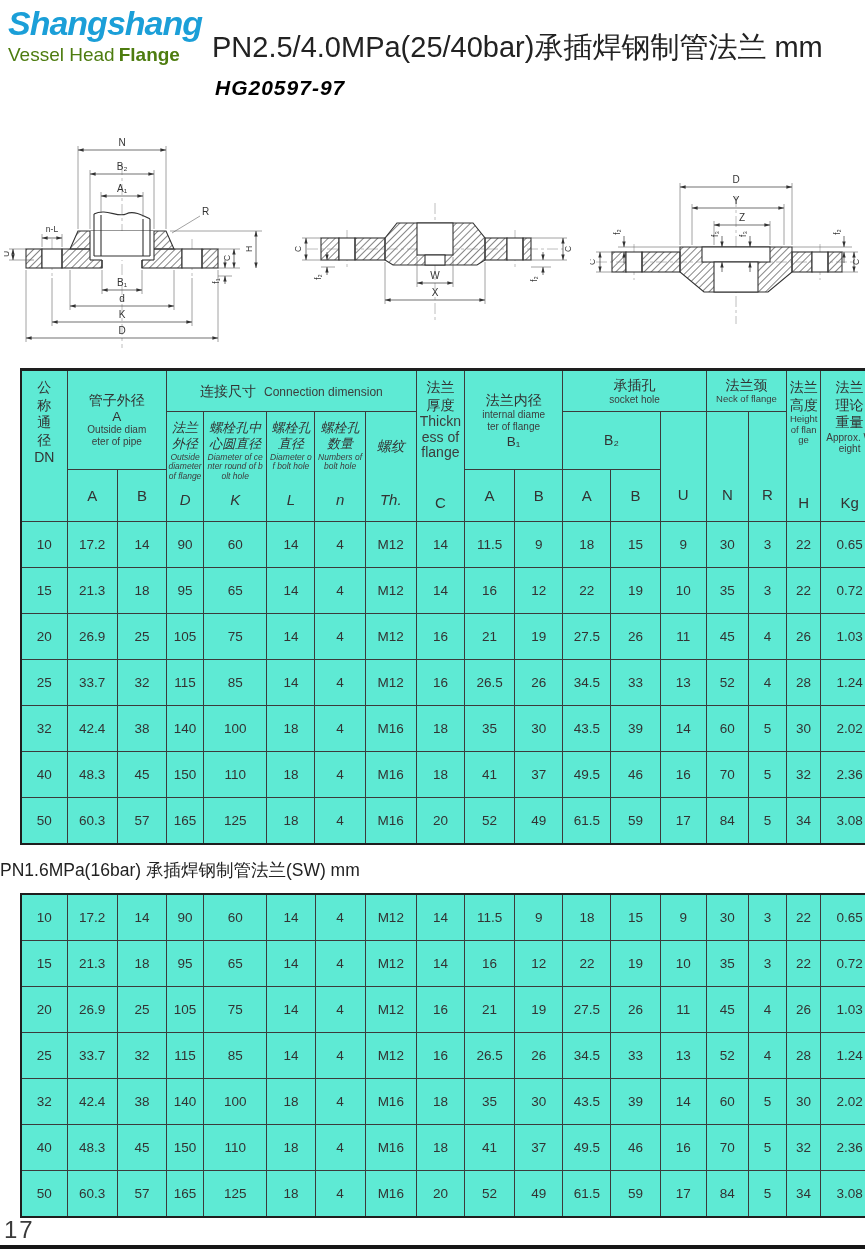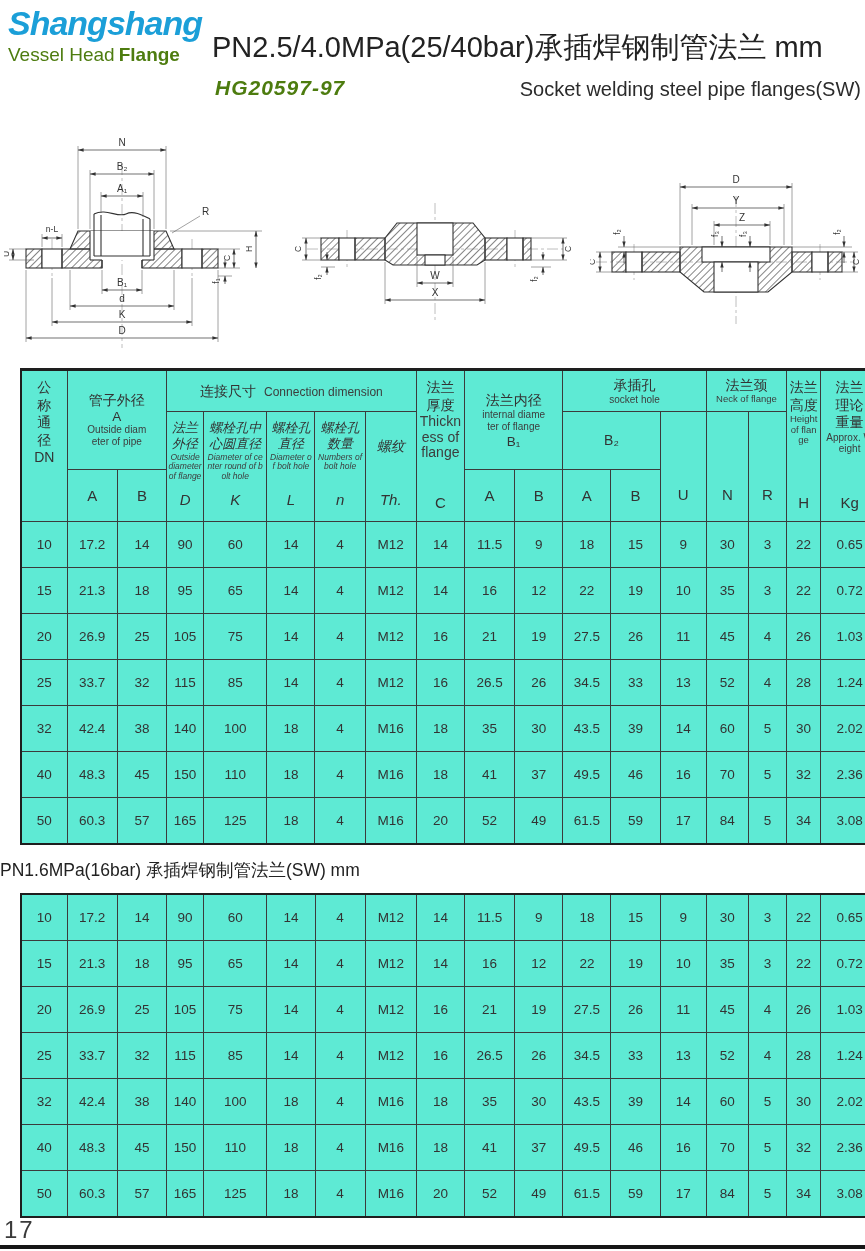--- a/index.html
+++ b/index.html
@@ -64,22 +64,21 @@
 <div class="page">
 
   <div class="logo">
     <div class="logo-name" style="color: rgb(27, 159, 216);">Shangshang</div>
     <div class="logo-sub" style="color: #4d7c0f;">
       <span>Vessel Head</span><span class="bold">Flange</span>
     </div>
   </div>
 
   <h1 class="title">PN2.5/4.0MPa(25/40bar)承插焊钢制管法兰 mm</h1>
-  <div class="standard" style="color: #4d7c0f;">HG20597-97</div>
-  <div class="subtitle">Socket welding steel pipe flanges(SW)</div>
+  <div class="standard" style="color: #000000;">HG20597-97</div>
 
   <div class="drawings">
 
     <svg class="dwg" style="left:4px;top:4px;" width="288" height="226" viewBox="0 0 288 226">
       <defs>
         <pattern id="hx1" patternUnits="userSpaceOnUse" width="5" height="5" patternTransform="rotate(45)">
           <line x1="2.5" y1="0" x2="2.5" y2="5" stroke="#777" stroke-width="0.9"></line>
         </pattern>
         <marker id="a1" viewBox="0 0 8 6" refX="8" refY="3" markerWidth="8" markerHeight="6" orient="auto-start-reverse">
           <path d="M0,0.6 L8,3 L0,5.4 Z" fill="#333"></path>

